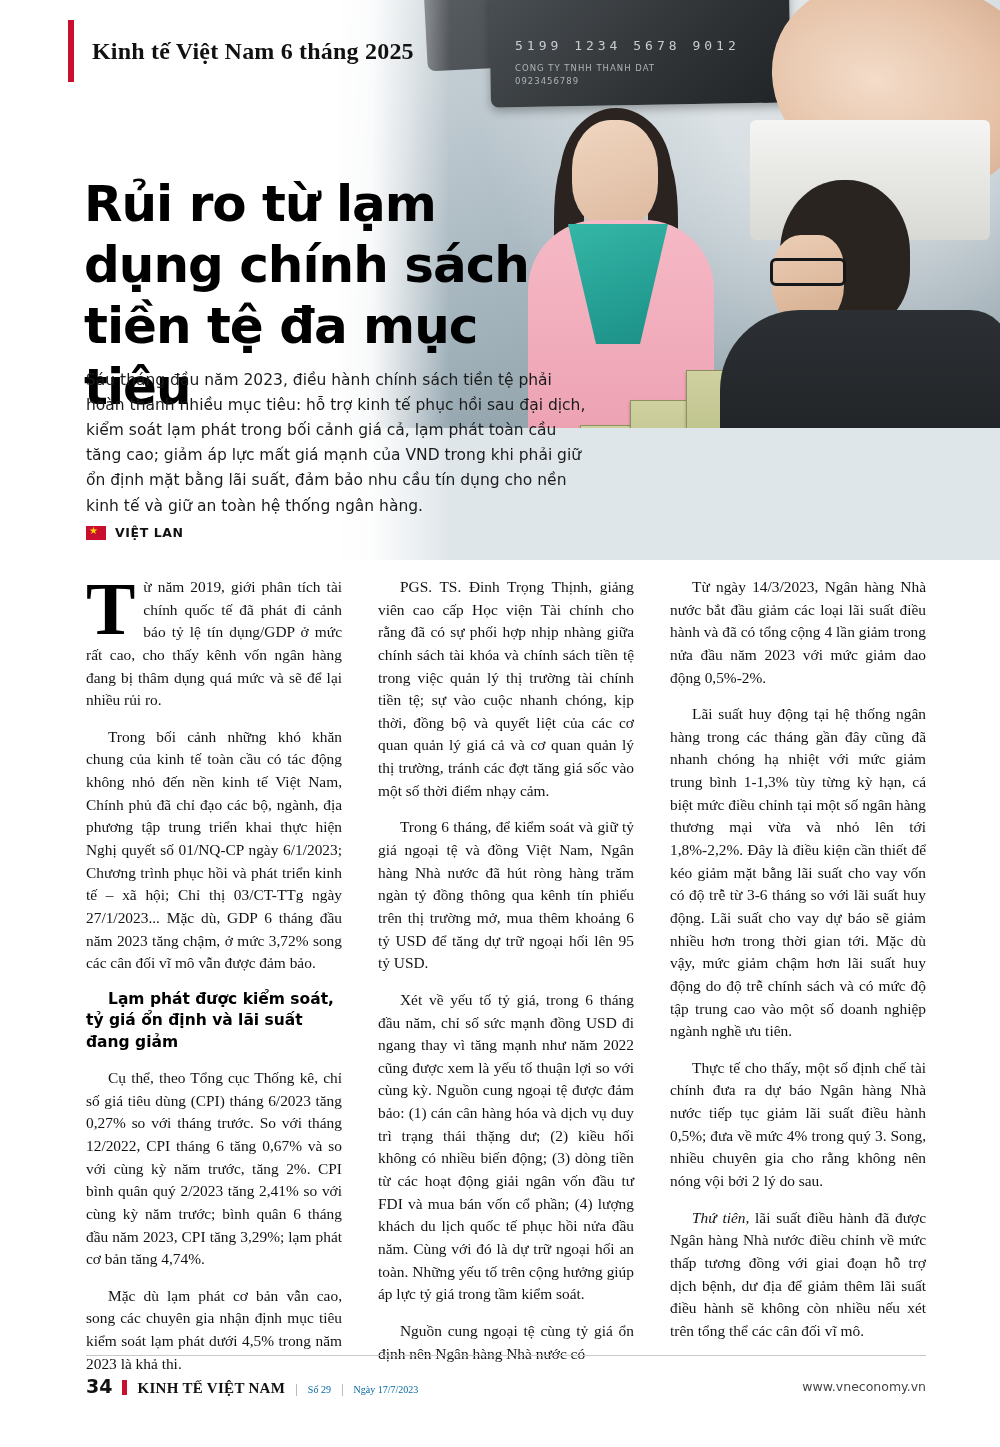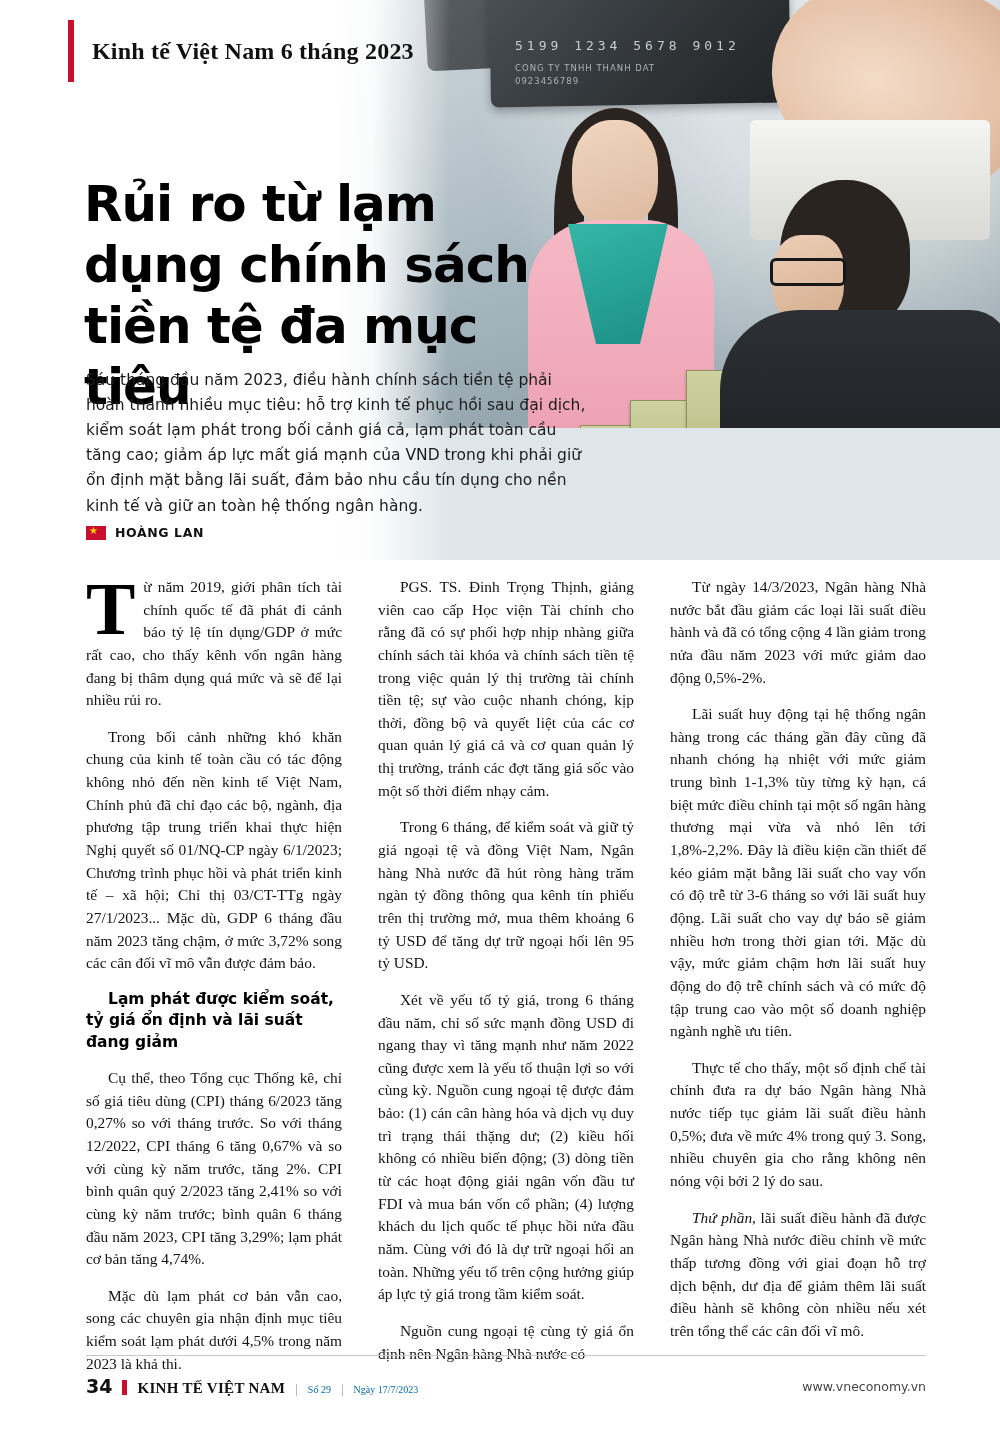--- a/index.html
+++ b/index.html
@@ -420,29 +420,29 @@
       <div class="glasses"></div>
       <div class="mbody"></div>
     </div>
   </div>
   <div class="hero-white"></div>
   <div class="hero-white-fade"></div>
 </div>
 
 <div class="kicker-wrap">
   <div class="kicker-bar"></div>
-  <div class="kicker-text">Kinh tế Việt Nam 6 tháng 2023</div>
+  <div class="kicker-text">Kinh tế Việt Nam 6 tháng 2025</div>
 </div>
 
 <h1 class="headline">Rủi ro từ lạm dụng chính sách tiền tệ đa mục tiêu</h1>
 <div class="deck">Sáu tháng đầu năm 2023, điều hành chính sách tiền tệ phải hoàn thành nhiều mục tiêu: hỗ trợ kinh tế phục hồi sau đại dịch, kiểm soát lạm phát trong bối cảnh giá cả, lạm phát toàn cầu tăng cao; giảm áp lực mất giá mạnh của VND trong khi phải giữ ổn định mặt bằng lãi suất, đảm bảo nhu cầu tín dụng cho nền kinh tế và giữ an toàn hệ thống ngân hàng.</div>
 
 <div class="byline">
   <span class="byline-flag"></span>
-  <span class="byline-name">HOÀNG LAN</span>
+  <span class="byline-name">VIỆT LAN</span>
 </div>
 
 <div class="columns">
 
   <div class="col">
     <p class="dropcap-p"><span class="dropcap">T</span><span>ừ năm 2019, giới phân tích tài chính quốc tế đã phát đi cảnh báo tỷ lệ tín dụng/GDP ở mức rất cao, cho thấy kênh vốn ngân hàng đang bị thâm dụng quá mức và sẽ để lại nhiều rủi ro.</span></p>
     <p>Trong bối cảnh những khó khăn chung của kinh tế toàn cầu có tác động không nhỏ đến nền kinh tế Việt Nam, Chính phủ đã chỉ đạo các bộ, ngành, địa phương tập trung triển khai thực hiện Nghị quyết số 01/NQ-CP ngày 6/1/2023; Chương trình phục hồi và phát triển kinh tế – xã hội; Chỉ thị 03/CT-TTg ngày 27/1/2023... Mặc dù, GDP 6 tháng đầu năm 2023 tăng chậm, ở mức 3,72% song các cân đối vĩ mô vẫn được đảm bảo.</p>
     <p class="subhead">Lạm phát được kiểm soát, tỷ giá ổn định và lãi suất đang giảm</p>
     <p>Cụ thể, theo Tổng cục Thống kê, chỉ số giá tiêu dùng (CPI) tháng 6/2023 tăng 0,27% so với tháng trước. So với tháng 12/2022, CPI tháng 6 tăng 0,67% và so với cùng kỳ năm trước, tăng 2%. CPI bình quân quý 2/2023 tăng 2,41% so với cùng kỳ năm trước; bình quân 6 tháng đầu năm 2023, CPI tăng 3,29%; lạm phát cơ bản tăng 4,74%.</p>
     <p>Mặc dù lạm phát cơ bản vẫn cao, song các chuyên gia nhận định mục tiêu kiểm soát lạm phát dưới 4,5% trong năm 2023 là khả thi.</p>
@@ -452,21 +452,21 @@
     <p>PGS. TS. Đinh Trọng Thịnh, giảng viên cao cấp Học viện Tài chính cho rằng đã có sự phối hợp nhịp nhàng giữa chính sách tài khóa và chính sách tiền tệ trong việc quản lý thị trường tài chính tiền tệ; sự vào cuộc nhanh chóng, kịp thời, đồng bộ và quyết liệt của các cơ quan quản lý giá cả và cơ quan quản lý thị trường, tránh các đợt tăng giá sốc vào một số thời điểm nhạy cảm.</p>
     <p>Trong 6 tháng, để kiểm soát và giữ tỷ giá ngoại tệ và đồng Việt Nam, Ngân hàng Nhà nước đã hút ròng hàng trăm ngàn tỷ đồng thông qua kênh tín phiếu trên thị trường mở, mua thêm khoảng 6 tỷ USD để tăng dự trữ ngoại hối lên 95 tỷ USD.</p>
     <p>Xét về yếu tố tỷ giá, trong 6 tháng đầu năm, chỉ số sức mạnh đồng USD đi ngang thay vì tăng mạnh như năm 2022 cũng được xem là yếu tố thuận lợi so với cùng kỳ. Nguồn cung ngoại tệ được đảm bảo: (1) cán cân hàng hóa và dịch vụ duy trì trạng thái thặng dư; (2) kiều hối không có nhiều biến động; (3) dòng tiền từ các hoạt động giải ngân vốn đầu tư FDI và mua bán vốn cổ phần; (4) lượng khách du lịch quốc tế phục hồi nửa đầu năm. Cùng với đó là dự trữ ngoại hối an toàn. Những yếu tố trên cộng hưởng giúp áp lực tỷ giá trong tầm kiểm soát.</p>
     <p>Nguồn cung ngoại tệ cùng tỷ giá ổn định nên Ngân hàng Nhà nước có</p>
   </div>
 
   <div class="col">
     <p>Từ ngày 14/3/2023, Ngân hàng Nhà nước bắt đầu giảm các loại lãi suất điều hành và đã có tổng cộng 4 lần giảm trong nửa đầu năm 2023 với mức giảm dao động 0,5%-2%.</p>
     <p>Lãi suất huy động tại hệ thống ngân hàng trong các tháng gần đây cũng đã nhanh chóng hạ nhiệt với mức giảm trung bình 1-1,3% tùy từng kỳ hạn, cá biệt mức điều chỉnh tại một số ngân hàng thương mại vừa và nhỏ lên tới 1,8%-2,2%. Đây là điều kiện cần thiết để kéo giảm mặt bằng lãi suất cho vay vốn có độ trễ từ 3-6 tháng so với lãi suất huy động. Lãi suất cho vay dự báo sẽ giảm nhiều hơn trong thời gian tới. Mặc dù vậy, mức giảm chậm hơn lãi suất huy động do độ trễ chính sách và có mức độ tập trung cao vào một số doanh nghiệp ngành nghề ưu tiên.</p>
     <p>Thực tế cho thấy, một số định chế tài chính đưa ra dự báo Ngân hàng Nhà nước tiếp tục giảm lãi suất điều hành 0,5%; đưa về mức 4% trong quý 3. Song, nhiều chuyên gia cho rằng không nên nóng vội bởi 2 lý do sau.</p>
-    <p><em class="it">Thứ phần,</em><span> lãi suất điều hành đã được Ngân hàng Nhà nước điều chỉnh về mức thấp tương đồng với giai đoạn hỗ trợ dịch bệnh, dư địa để giảm thêm lãi suất điều hành sẽ không còn nhiều nếu xét trên tổng thể các cân đối vĩ mô.</span></p>
+    <p><em class="it">Thứ tiên,</em><span> lãi suất điều hành đã được Ngân hàng Nhà nước điều chỉnh về mức thấp tương đồng với giai đoạn hỗ trợ dịch bệnh, dư địa để giảm thêm lãi suất điều hành sẽ không còn nhiều nếu xét trên tổng thể các cân đối vĩ mô.</span></p>
   </div>
 </div>
 
 <div class="footer">
   <div class="footer-rule"></div>
   <div class="footer-left">
     <span class="page-num">34</span>
     <span class="foot-tick"></span>
     <span class="foot-brand">KINH TẾ VIỆT NAM</span>
     <span class="foot-sep">|</span>

